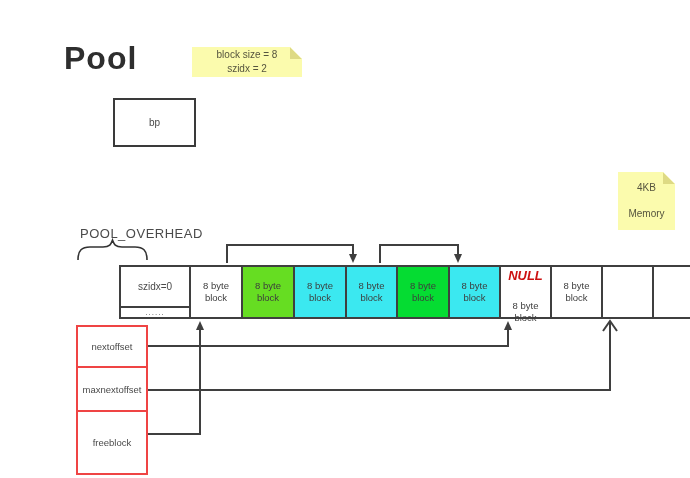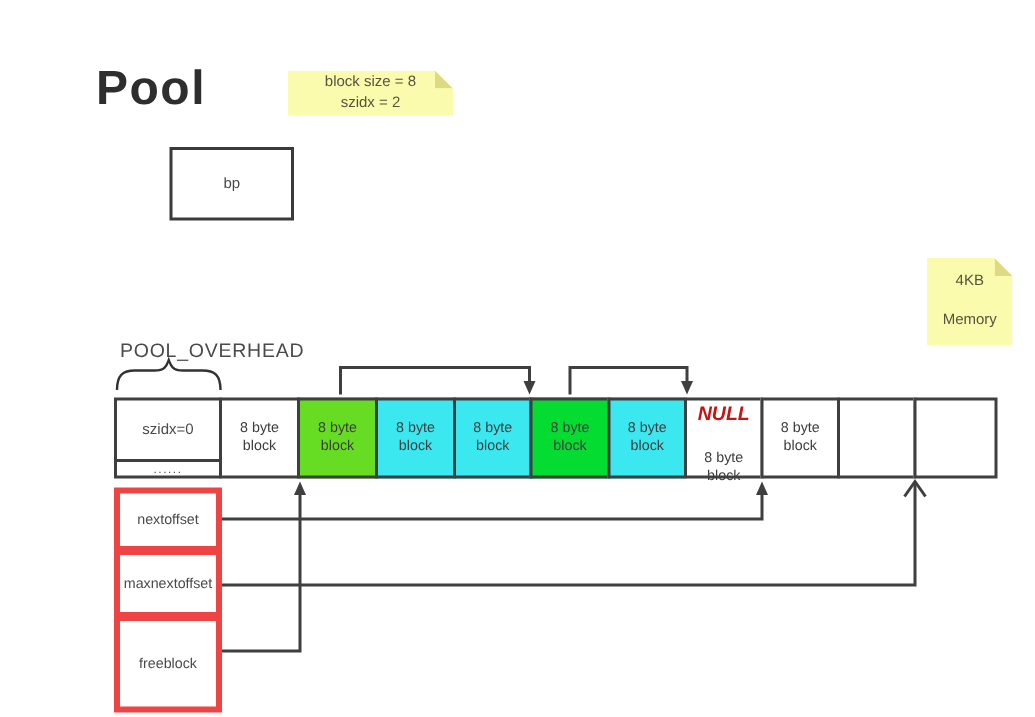--- a/index.html
+++ b/index.html
@@ -36,36 +36,36 @@
     position:absolute;left:80px;top:226px;font-size:13px;letter-spacing:.5px;color:#4a4a4a;
   }
   
   .pool-row{position:absolute;left:76px;top:265px;display:flex;}
   .cell{
     border:2px solid #3f3f3f;box-sizing:border-box;height:54px;background:#fff;
     display:flex;flex-direction:column;align-items:center;justify-content:center;
     font-size:9.5px;line-height:12px;text-align:center;color:#3d3d3d;
   }
   .cell + .cell{margin-left:-2px;}
-  .cell-first{width:72px;padding:0;display:flex;flex-direction:column;justify-content:flex-start;border:none;height:54px;}
+  .cell-first{width:72px;padding:0;display:flex;flex-direction:column;justify-content:flex-start;border:none;height:54px;margin-left:43px;}
   .subcell{
     border:2px solid #3f3f3f;box-sizing:border-box;width:72px;background:#fff;
     display:flex;align-items:center;justify-content:center;font-size:10px;color:#4a4a4a;
   }
   .subcell-szidx{height:43px;}
   .subcell-dots{height:13px;margin-top:-2px;font-size:8px;letter-spacing:1px;}
   .tag-null{
     font-family:"Liberation Sans","DejaVu Sans",sans-serif;
     font-size:13px;font-weight:bold;font-style:italic;color:#cc1111;line-height:13px;margin-bottom:18px;
   }
   .cell-null{justify-content:flex-start;padding-top:2px;}
   
   .overhead-stack{position:absolute;left:76px;top:325px;width:72px;}
   .field{
-    border:4px solid #ef4444;box-sizing:border-box;width:72px;background:#fff;
+    border:2px solid #ef4444;box-sizing:border-box;width:72px;background:#fff;
     display:flex;align-items:center;justify-content:center;font-size:9.5px;color:#4a4a4a;
   }
   .field + .field{margin-top:-2px;}
   .field-nextoffset{height:43px;}
   .field-maxnextoffset{height:46px;}
   .field-freeblock{height:65px;}
   
   .overlay{position:absolute;left:0;top:0;width:690px;height:478px;pointer-events:none;z-index:5;}
 </style>
 </head>

